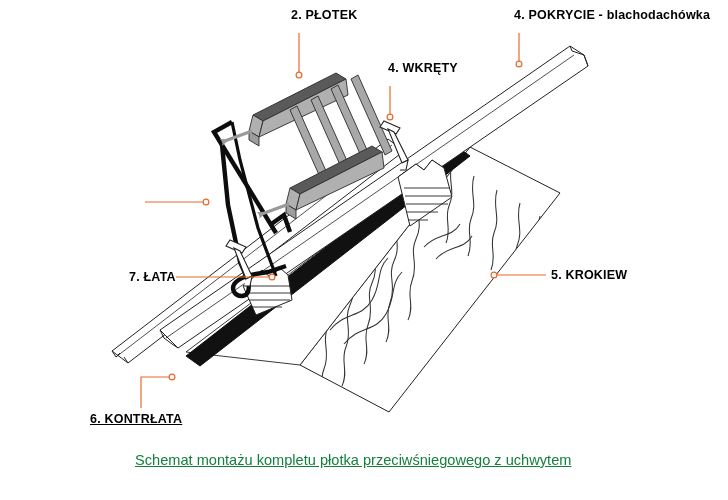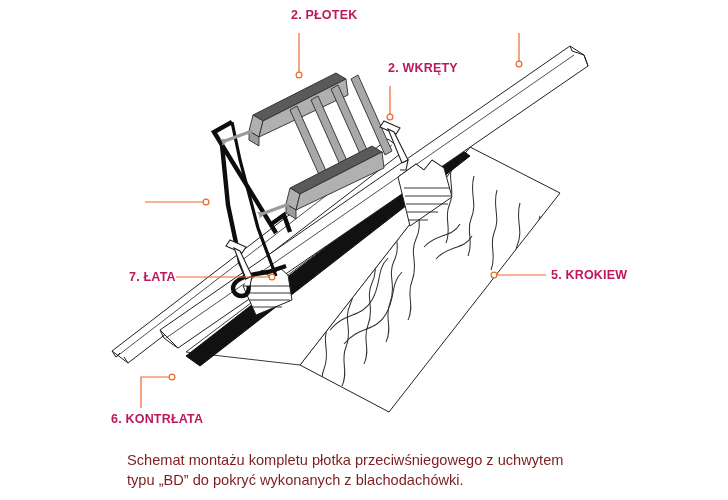--- a/index.html
+++ b/index.html
@@ -19,38 +19,39 @@
   }
   #diagram {
     position: absolute;
     left: 0;
     top: 0;
     width: 728px;
     height: 500px;
   }
   .lbl {
     position: absolute;
-    color: #be185d;
+    color: #000000;
     font-family: "Liberation Sans", sans-serif;
     font-weight: bold;
     font-size: 12.5px;
     letter-spacing: 0.2px;
     white-space: nowrap;
     line-height: 14px;
   }
   #caption {
     position: absolute;
-    left: 127px;
+    left: 135px;
     top: 450px;
     width: 520px;
-    color: #7f1d1d;
+    color: #15803d;
     font-family: "Liberation Sans", sans-serif;
     font-size: 14.6px;
     line-height: 20px;
     font-weight: normal;
+    text-decoration: underline;
   }
   .cap-line { display: block; }
 </style>
 </head>
 <body>
 
 <div id="page">
 
   <svg id="diagram" viewBox="0 0 728 500">
 
@@ -218,23 +219,23 @@
       <polyline points="141,408 141,377 169,377"></polyline>
       <circle cx="172" cy="377" r="2.9" fill="#ffffff"></circle>
 
       <line x1="176" y1="277" x2="269" y2="277"></line>
       <circle cx="272" cy="277" r="2.9" fill="#ffffff"></circle>
     </g>
 
   </svg>
 
   <div class="lbl" style="left:291px; top:8px;">2. PŁOTEK</div>
-  <div class="lbl" style="left:388px; top:61px;">2. WKRĘTY</div>
+  <div class="lbl" style="left:388px; top:61px;">4. WKRĘTY</div>
+  <div class="lbl" style="left:514px; top:8px;">4. POKRYCIE - blachodachówka</div>
   <div class="lbl" style="left:551px; top:268px;text-align:center;">5. KROKIEW</div>
-  <div class="lbl" style="left:111px; top:412px;">6. KONTRŁATA</div>
+  <div class="lbl" style="left:90px; top:412px;text-decoration:underline;">6. KONTRŁATA</div>
   <div class="lbl" style="left:129px; top:270px;">7. ŁATA</div>
 
   <div id="caption">
     <span class="cap-line">Schemat montażu kompletu płotka przeciwśniegowego z uchwytem</span>
-    <span class="cap-line">typu „BD” do pokryć wykonanych z blachodachówki.</span>
   </div>
 
 </div>
 
 </body></html>

